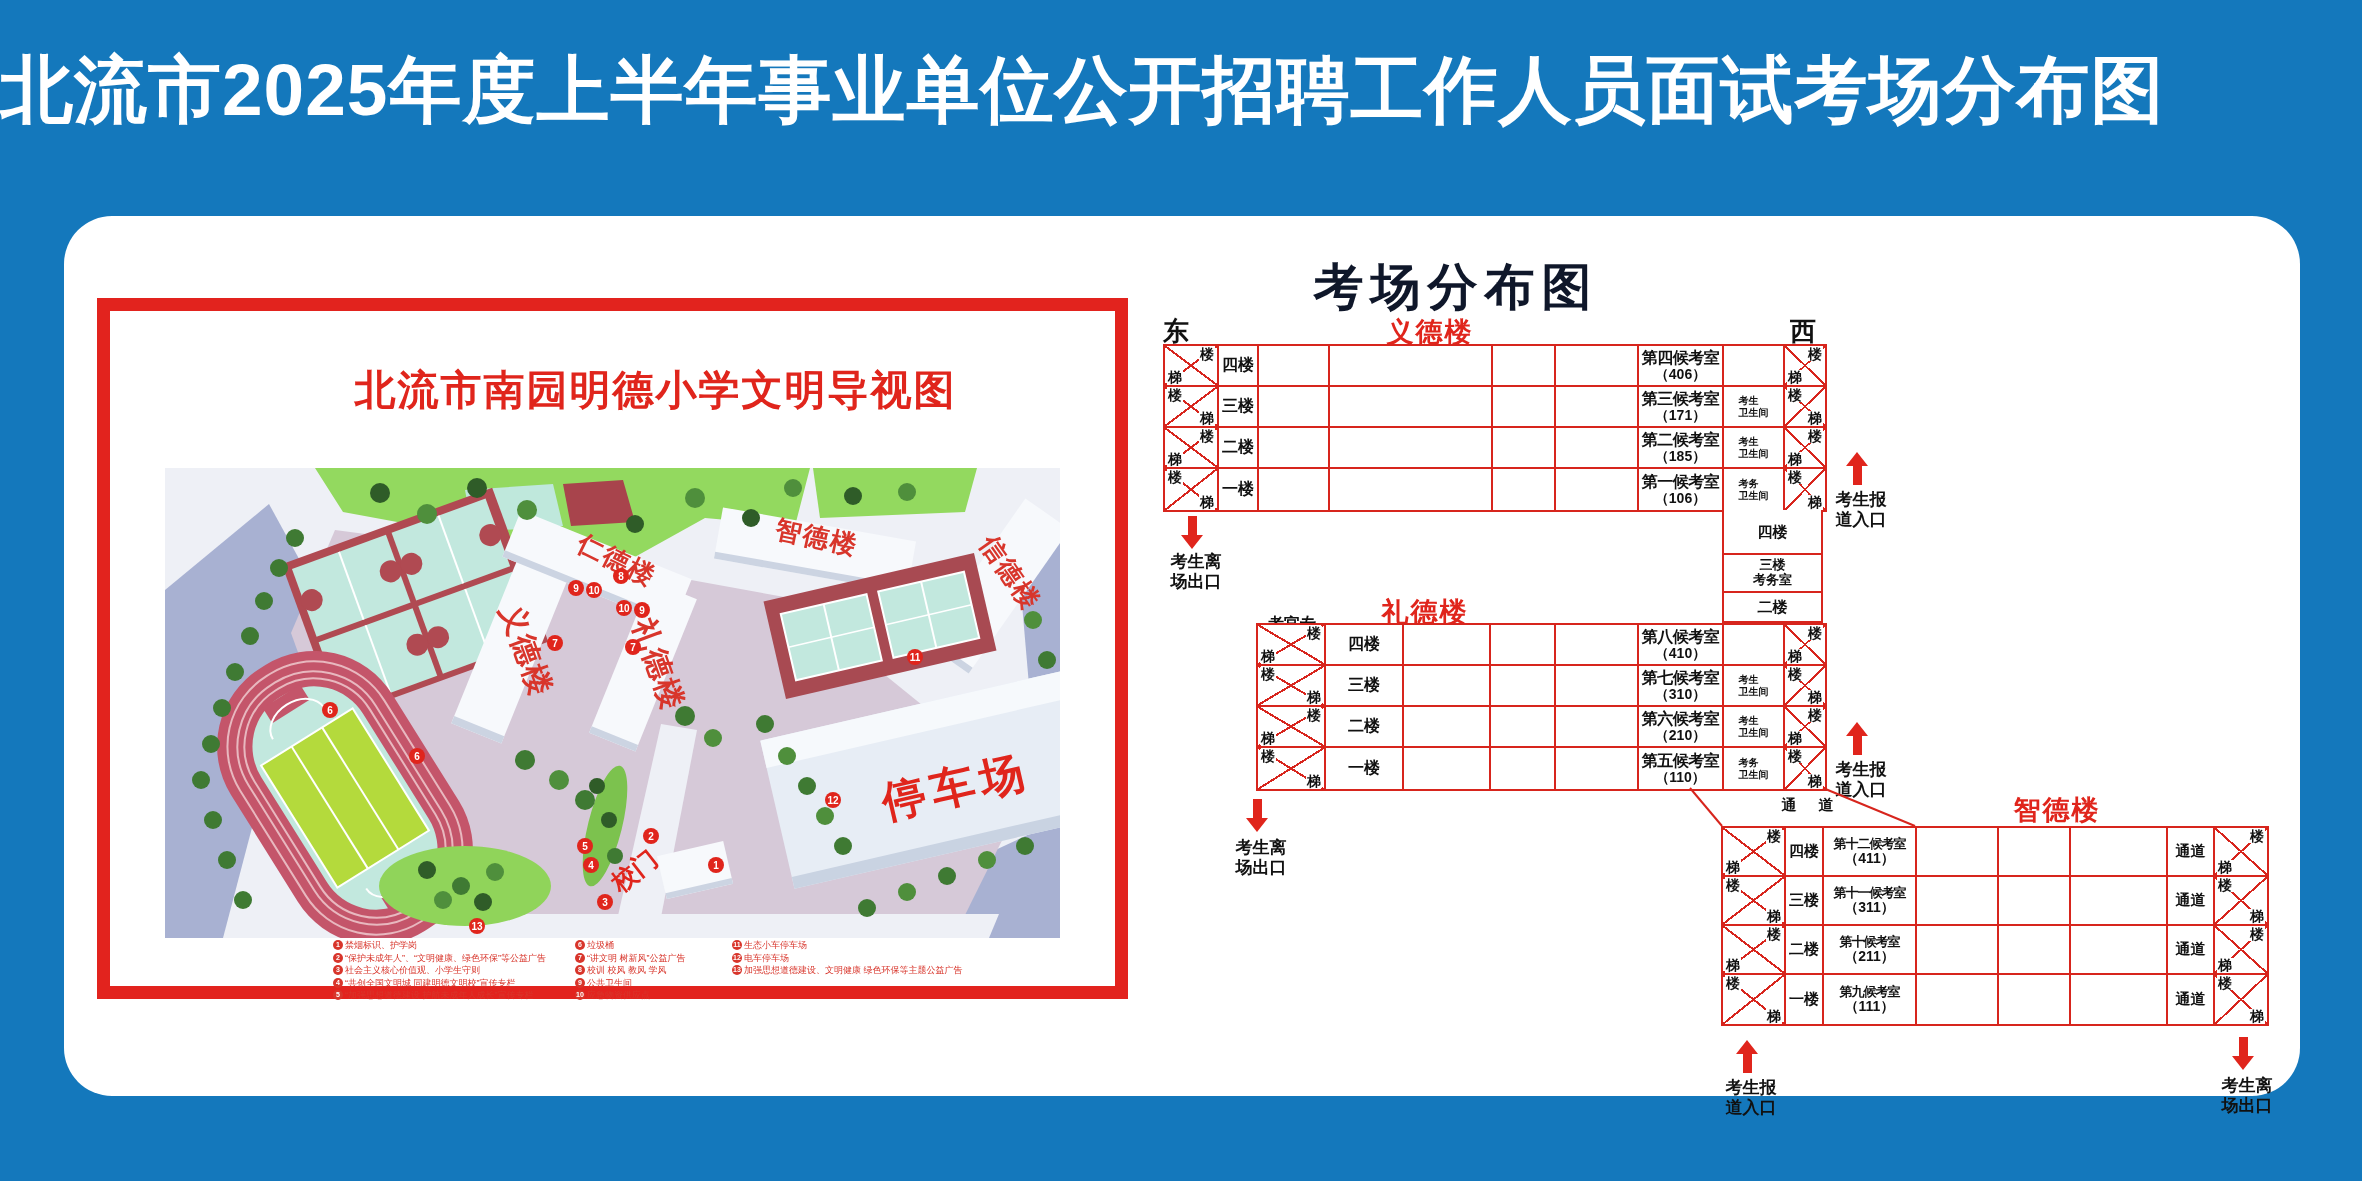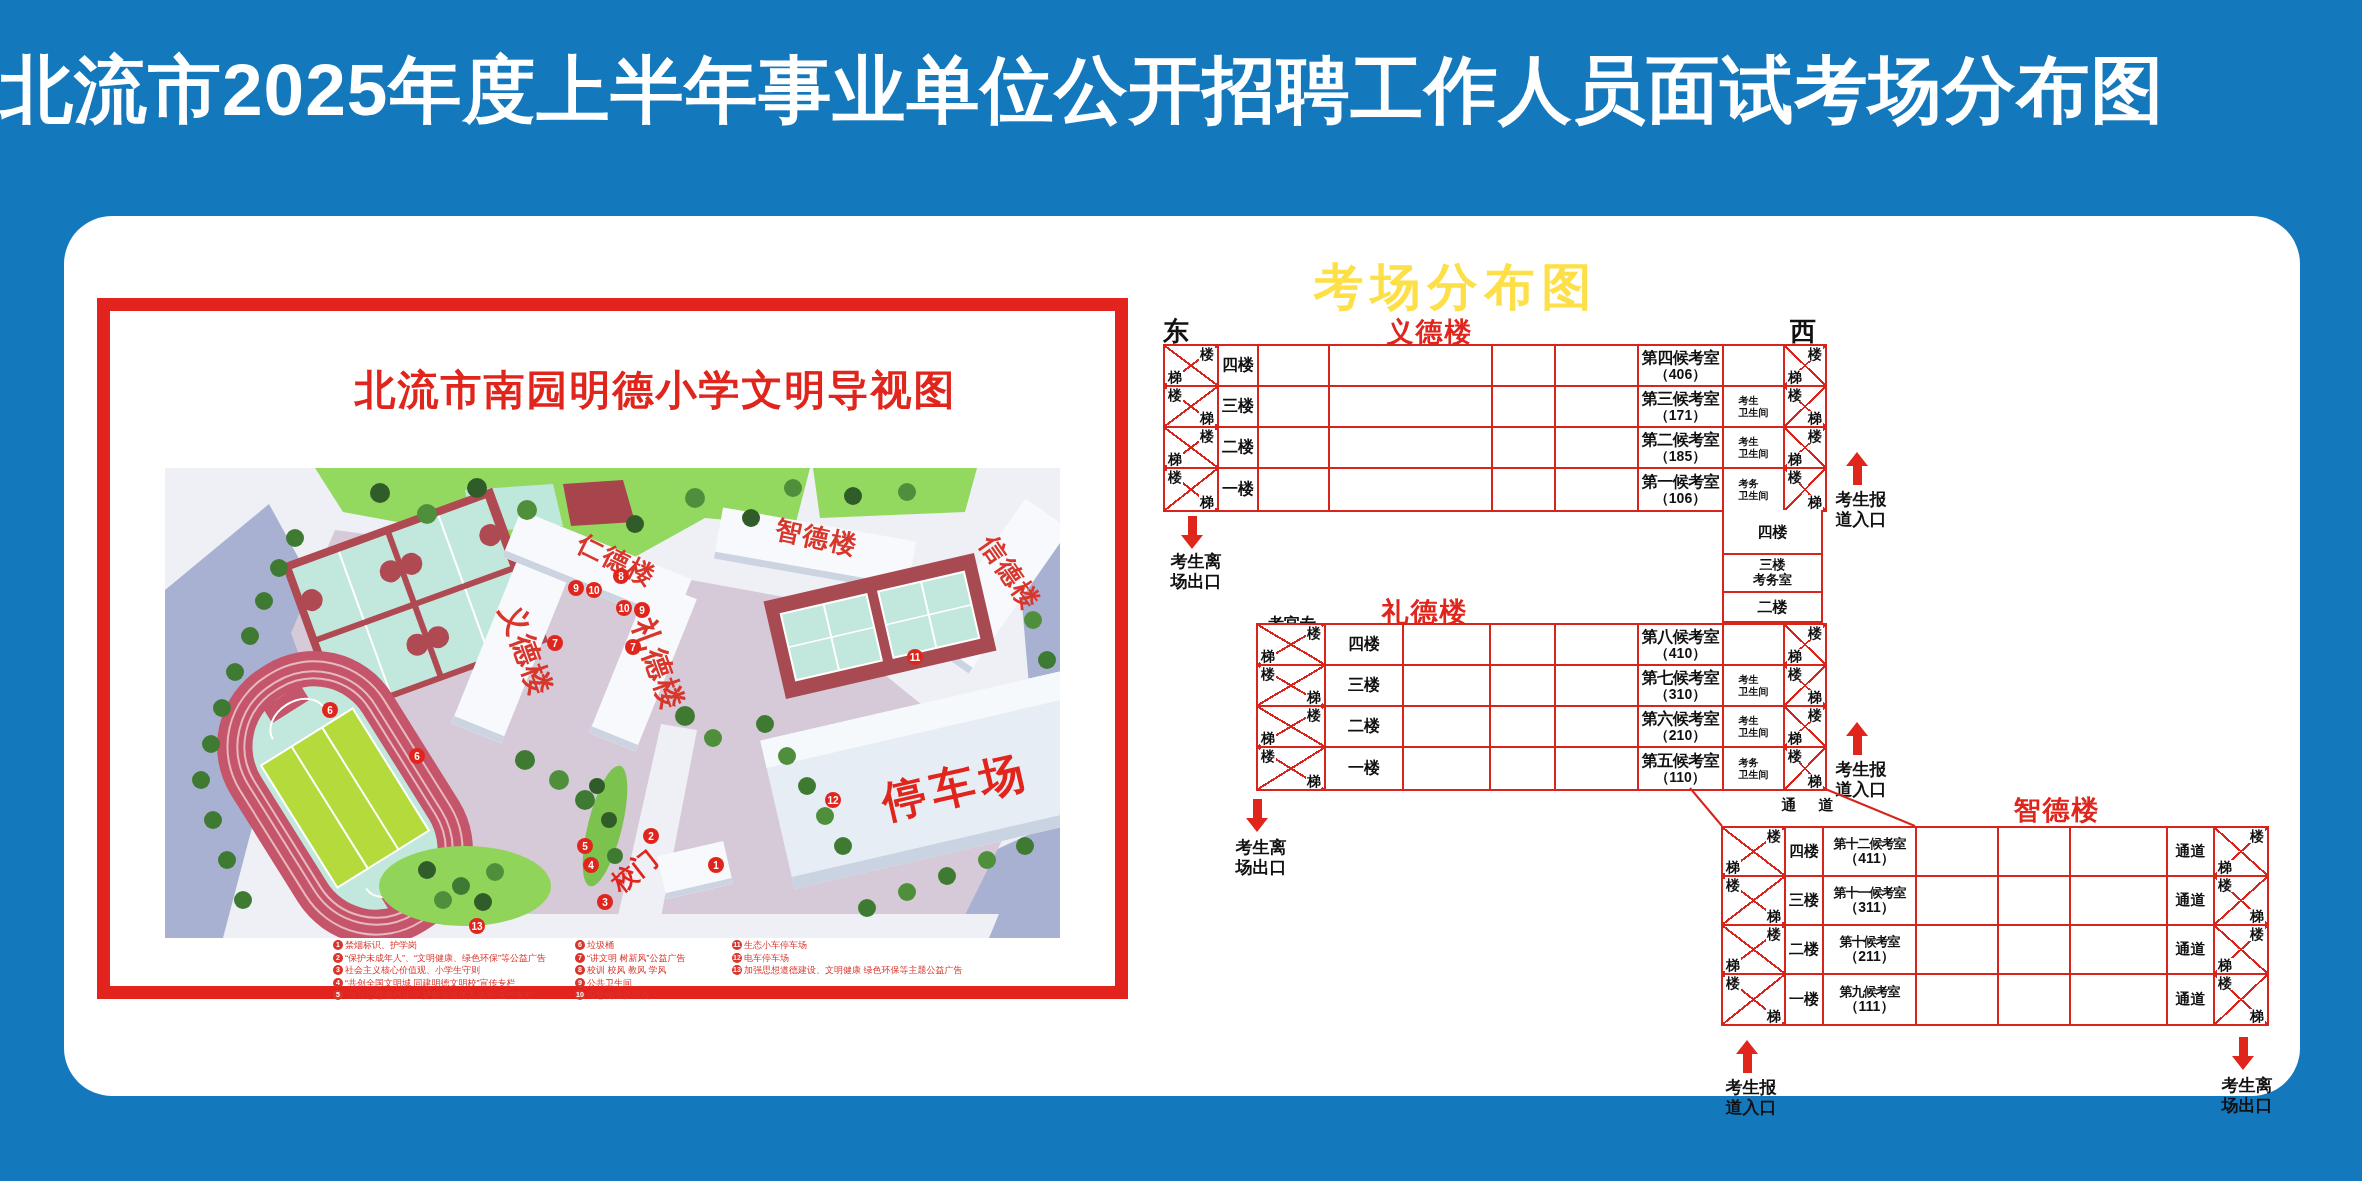--- a/index.html
+++ b/index.html
@@ -33,21 +33,21 @@
   .legend-col{position:absolute;font-size:9px;line-height:12.5px;color:#D8352B;white-space:nowrap;}
   .legend-item{display:block;}
   .lg-badge{
     display:inline-block;width:10px;height:10px;border-radius:50%;background:#D8352B;
     color:#fff;font-size:7px;line-height:10px;text-align:center;font-weight:bold;
     vertical-align:1px;margin-right:2px;
   }
   
   #diagram-title{
     position:absolute;left:1456px;top:254px;transform:translateX(-50%);
-    color:#fde047;font-size:50px;font-weight:bold;letter-spacing:7px;white-space:nowrap;
+    color:#0f172a;font-size:50px;font-weight:bold;letter-spacing:7px;white-space:nowrap;
   }
   .bldg-label{color:#E0251C;font-size:27px;font-weight:bold;letter-spacing:2px;white-space:nowrap;}
   .dir-label{color:#111;font-size:26px;font-weight:bold;}
   .grid-table{
     position:absolute;display:grid;border:2px solid #D7251D;background:#fff;
     box-sizing:content-box;
   }
   .cell{
     border-right:2px solid #D7251D;border-bottom:2px solid #D7251D;
     display:flex;align-items:center;justify-content:center;

